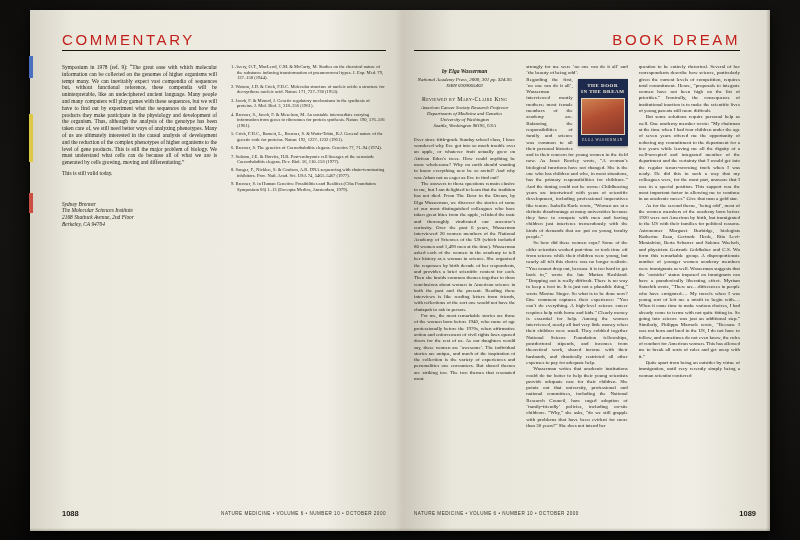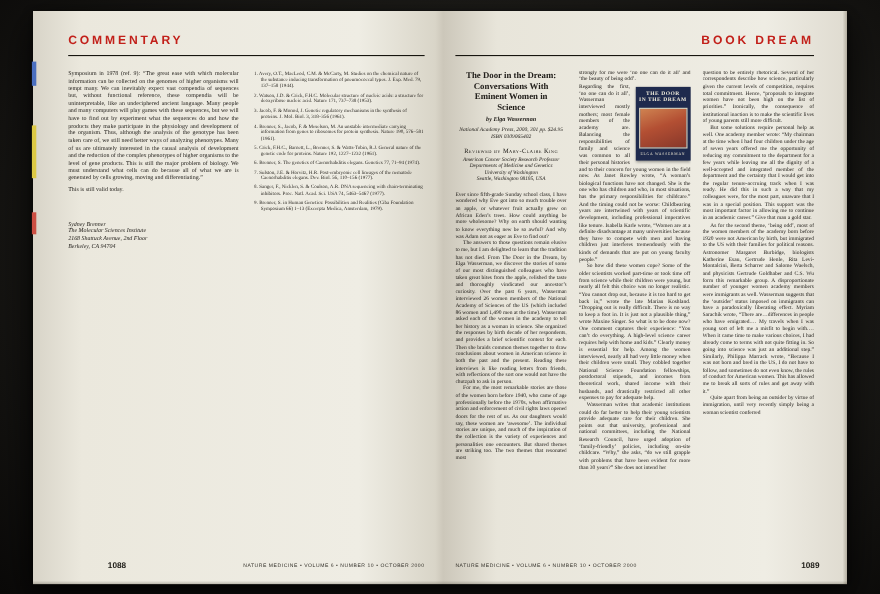--- a/index.html
+++ b/index.html
@@ -20,22 +20,22 @@
     background: linear-gradient(180deg, rgba(0,0,0,0), rgba(60,55,40,0.28)); }
 
   .printer-mark { position:absolute; left:-1px; width:4px; }
 
   .page { position:absolute; top:0; height:100%; width:370px; }
   .page-left  { left:0; }
   .page-right { left:370px; }
 
   .section-label {
     position:absolute; top:21px;
-    font-family:"Liberation Sans", sans-serif; font-weight:bold;
-    font-size:11px; letter-spacing:2.6px; color:#c2201a;
+    font-family:"Liberation Sans", sans-serif; font-weight:normal;
+    font-size:15px; letter-spacing:2.6px; color:#c2201a;
   }
   .page-left  .section-label { left:32px; }
   .page-right .section-label { right:30px; }
   .head-rule { position:absolute; top:40px; border-top:1.4px solid #17150f; }
   .page-left  .head-rule { left:32px; right:14px; }
   .page-right .head-rule { left:14px; right:30px; }
 
   
   .lp-cols { position:absolute; top:54px; left:32px; right:14px; bottom:38px; display:flex; gap:14px; }
   .lp-col { flex:1; overflow:hidden; }
@@ -43,24 +43,24 @@
   .lp-body p { margin:0; }
   .lp-body p + p { margin-top:4px; }
   .signature { margin-top:24px; font-style:italic; font-size:5.4px; line-height:6.6px; }
   .signature .sig-name { font-style:italic; }
   .refs { font-size:4.6px; line-height:5.6px; text-align:left; color:#2a2722; }
   .ref { margin-bottom:2.8px; padding-left:6px; text-indent:-6px; }
 
   
   .pagenum {
     position:absolute; bottom:13px;
-    font-family:"Liberation Sans", sans-serif; font-weight:bold; font-size:7.5px; color:#1c1a15;margin-left:36px;
+    font-family:"Liberation Sans", sans-serif; font-weight:bold; font-size:7.5px; color:#1c1a15;
   }
   .page-left  .pagenum { left:32px; }
-  .page-right .pagenum { right:25px; }
+  .page-right .pagenum { right:14px; }
   .journal-line {
     position:absolute; bottom:15px;
     font-family:"Liberation Sans", sans-serif; font-size:4.6px; letter-spacing:0.5px; color:#35322b;
   }
   .page-left  .journal-line { right:14px; }
   .page-right .journal-line { left:14px; }
 
   
   .rp-cols { position:absolute; top:54px; left:14px; right:30px; bottom:36px; display:flex; gap:11px; }
   .rp-col { flex:1; overflow:hidden; font-size:5px; line-height:6.3px; text-align:justify; }
@@ -140,26 +140,20 @@
     </div>
 
     <div class="page page-right">
       <div class="section-label">BOOK DREAM</div>
       <div class="head-rule"></div>
 
       <div class="rp-cols">
 
         <div class="rp-col">
           <div class="bk-head">
-            <div class="bk-title">
-              <span>The Door in the Dream:</span>
-              <span>Conversations With</span>
-              <span>Eminent Women in</span>
-              <span>Science</span>
-            </div>
             <div class="bk-byline">by Elga Wasserman</div>
             <div class="bk-pub">National Academy Press, 2000, 301 pp. $24.95</div>
             <div class="bk-isbn">ISBN 0309065402</div>
             <div class="bk-reviewer">Reviewed by Mary-Claire King</div>
             <div class="bk-affil">
               <span>American Cancer Society Research Professor</span>
               <span>Departments of Medicine and Genetics</span>
               <span>University of Washington</span>
               <span>Seattle, Washington 98195, USA</span>
             </div>

